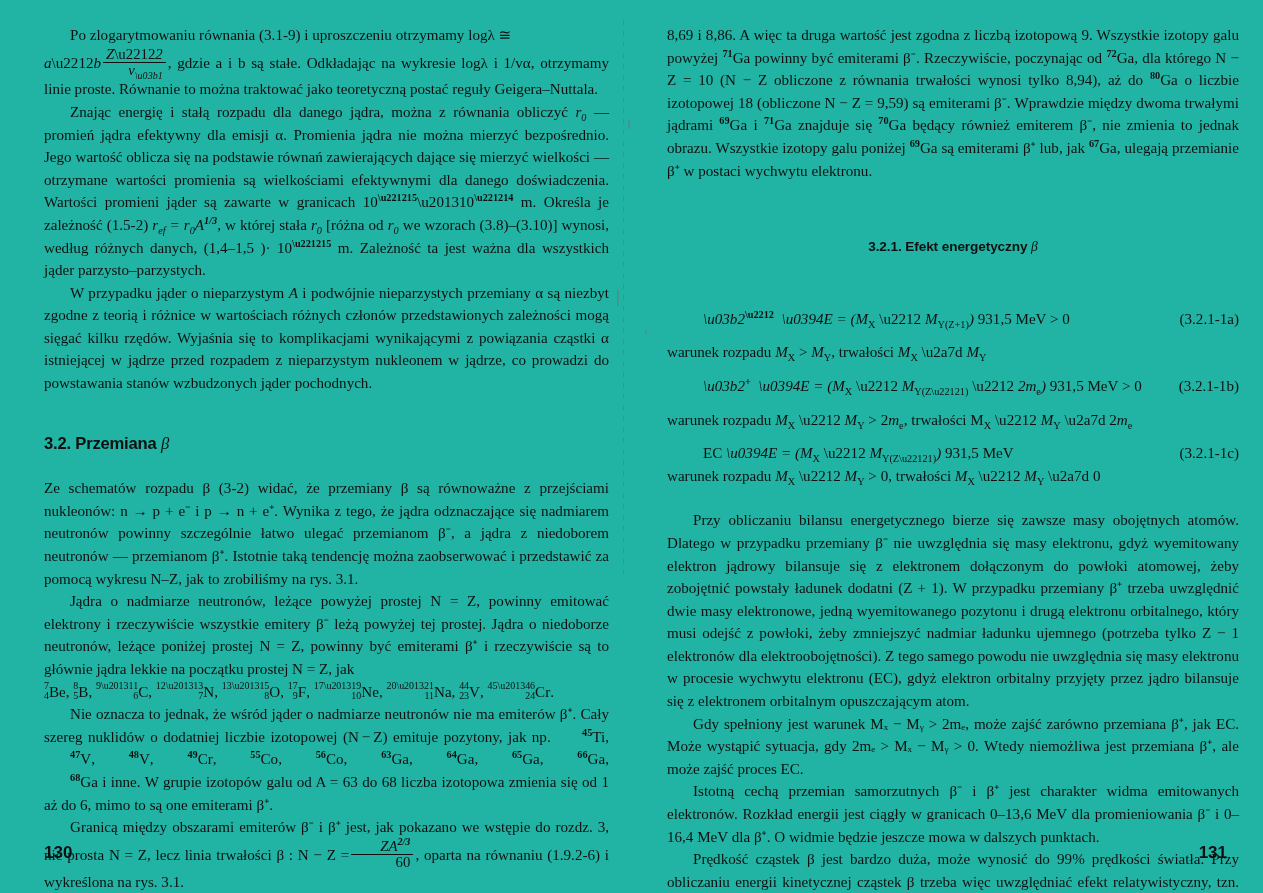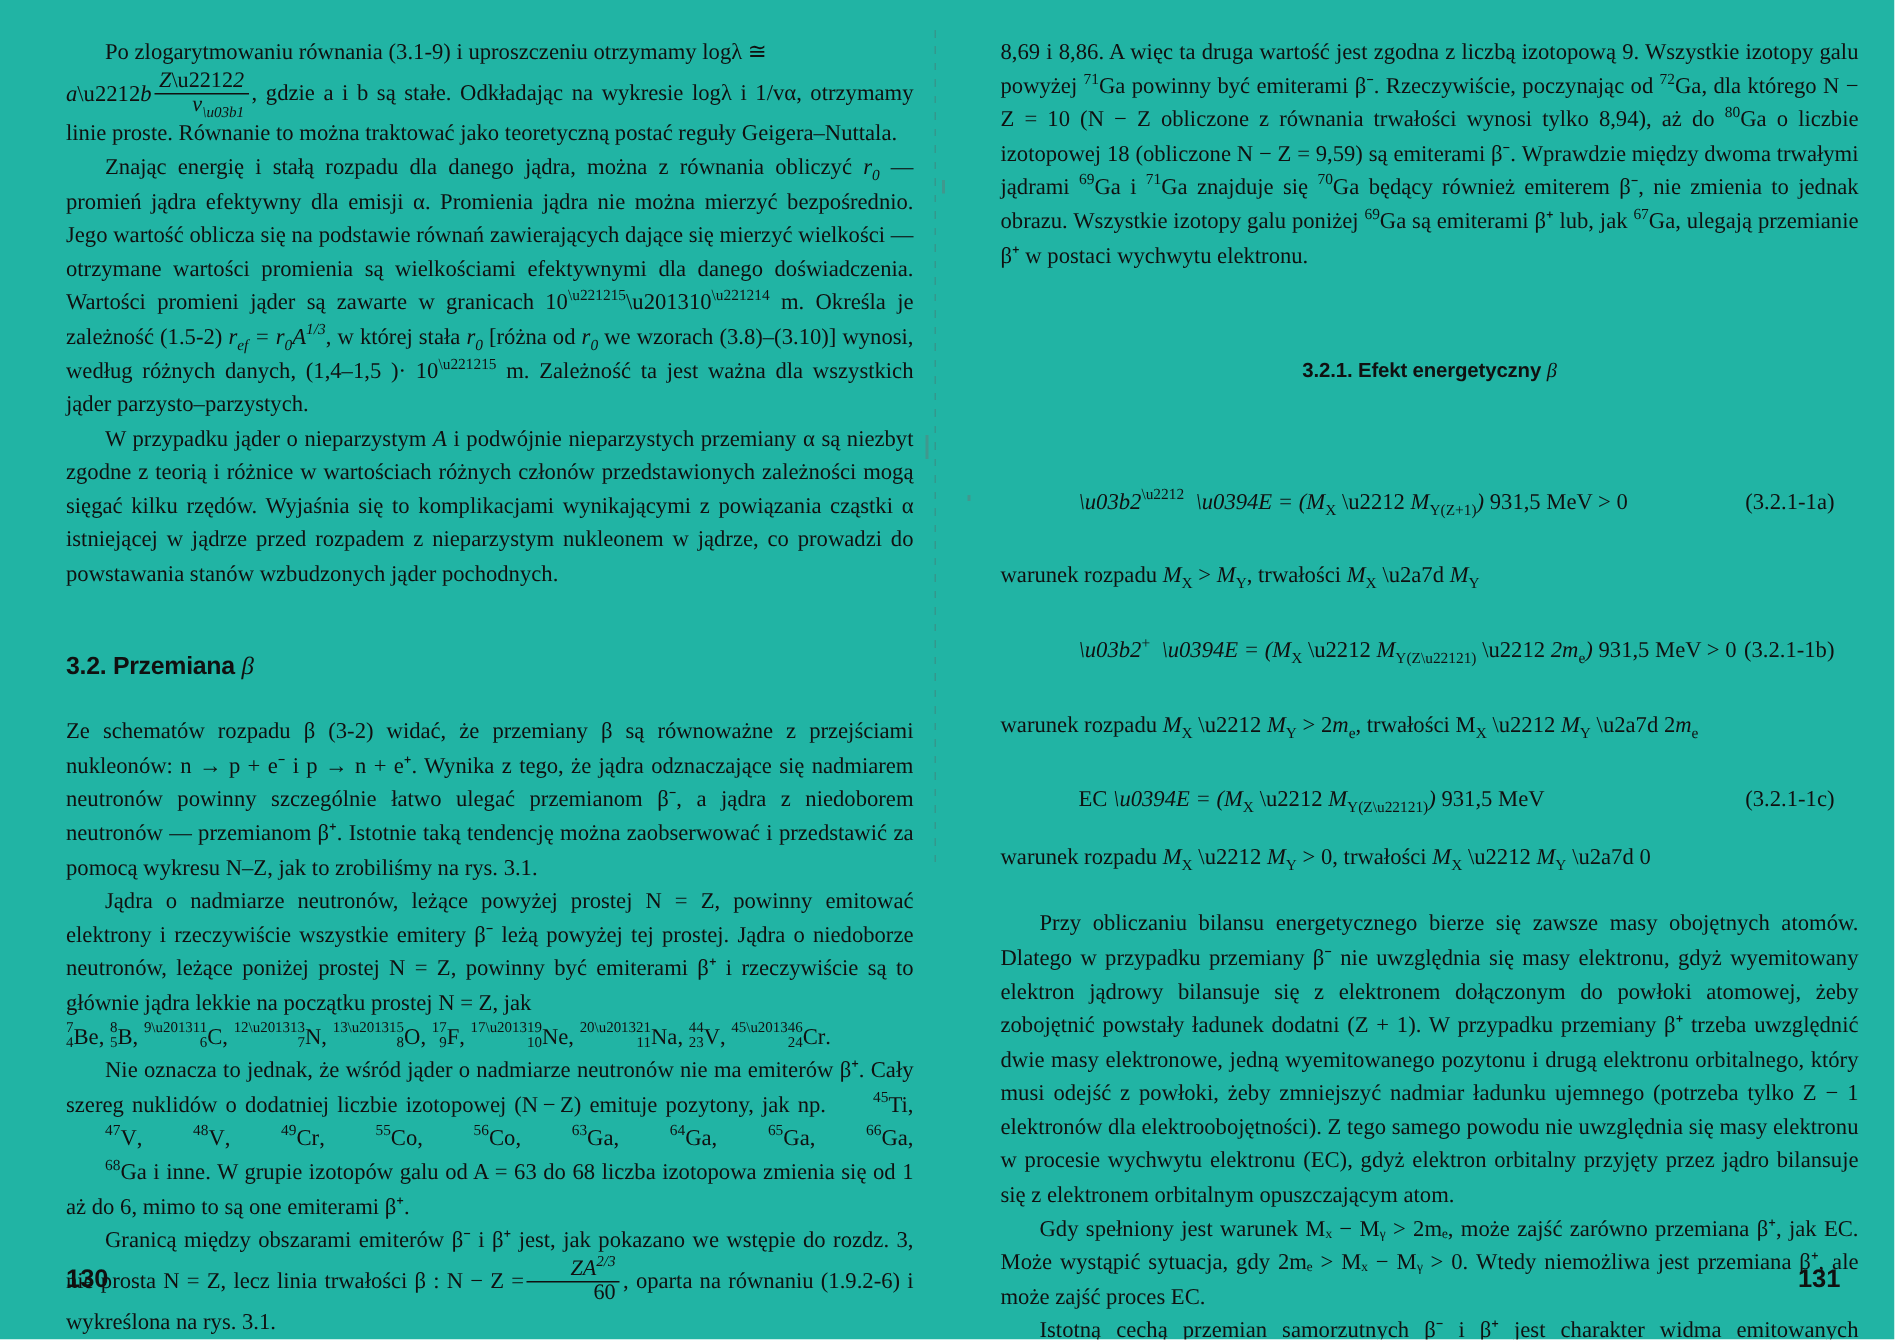--- a/index.html
+++ b/index.html
@@ -96,21 +96,21 @@
     font-weight: normal;
   }
 
   
   .math     { font-family: "Liberation Serif", serif; font-style: italic; }
   .up       { font-style: normal; }
   .gk       { font-family: "Liberation Serif", serif; font-style: italic; }
   .nowrap   { white-space: nowrap; }
 
   sup, sub { font-size: 0.68em; line-height: 0; }
-  sup { vertical-align: super; }
+  sup { vertical-align: super; font-weight: bold; }
   sub { vertical-align: sub; }
 
   
   .nuc {
     display: inline-block;
     vertical-align: baseline;
     position: relative;
     white-space: nowrap;
   }
   .nuc .stack {
@@ -142,21 +142,21 @@
     display: block;
     text-indent: 0;
     margin: 0;
     padding-left: 36px;
   }
   .eq-tag {
     position: absolute;
     right: 0;
     top: 0;
   }
-  .eq-block { margin: 16px; }
+  .eq-block { margin: 0; }
 
   
   .folio {
     position: absolute;
     bottom: 30px;
     font-family: "Liberation Sans", sans-serif;
     font-weight: bold;
     font-size: 17px;
   }
   .page-left  .folio { left: 44px; }

